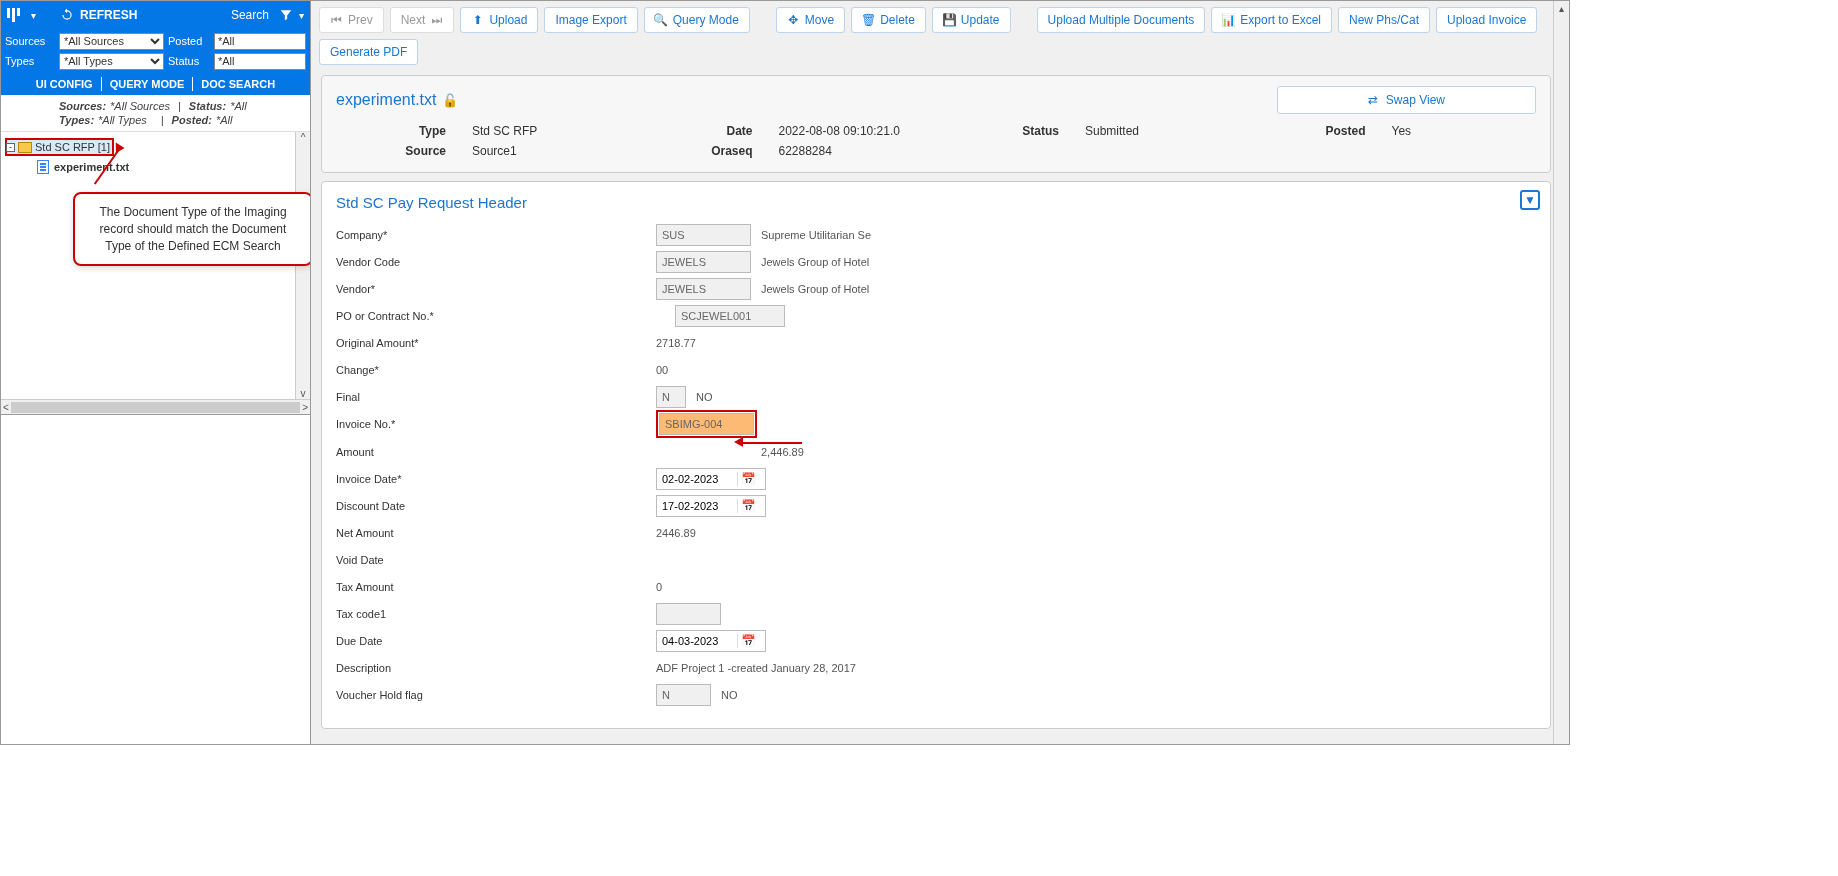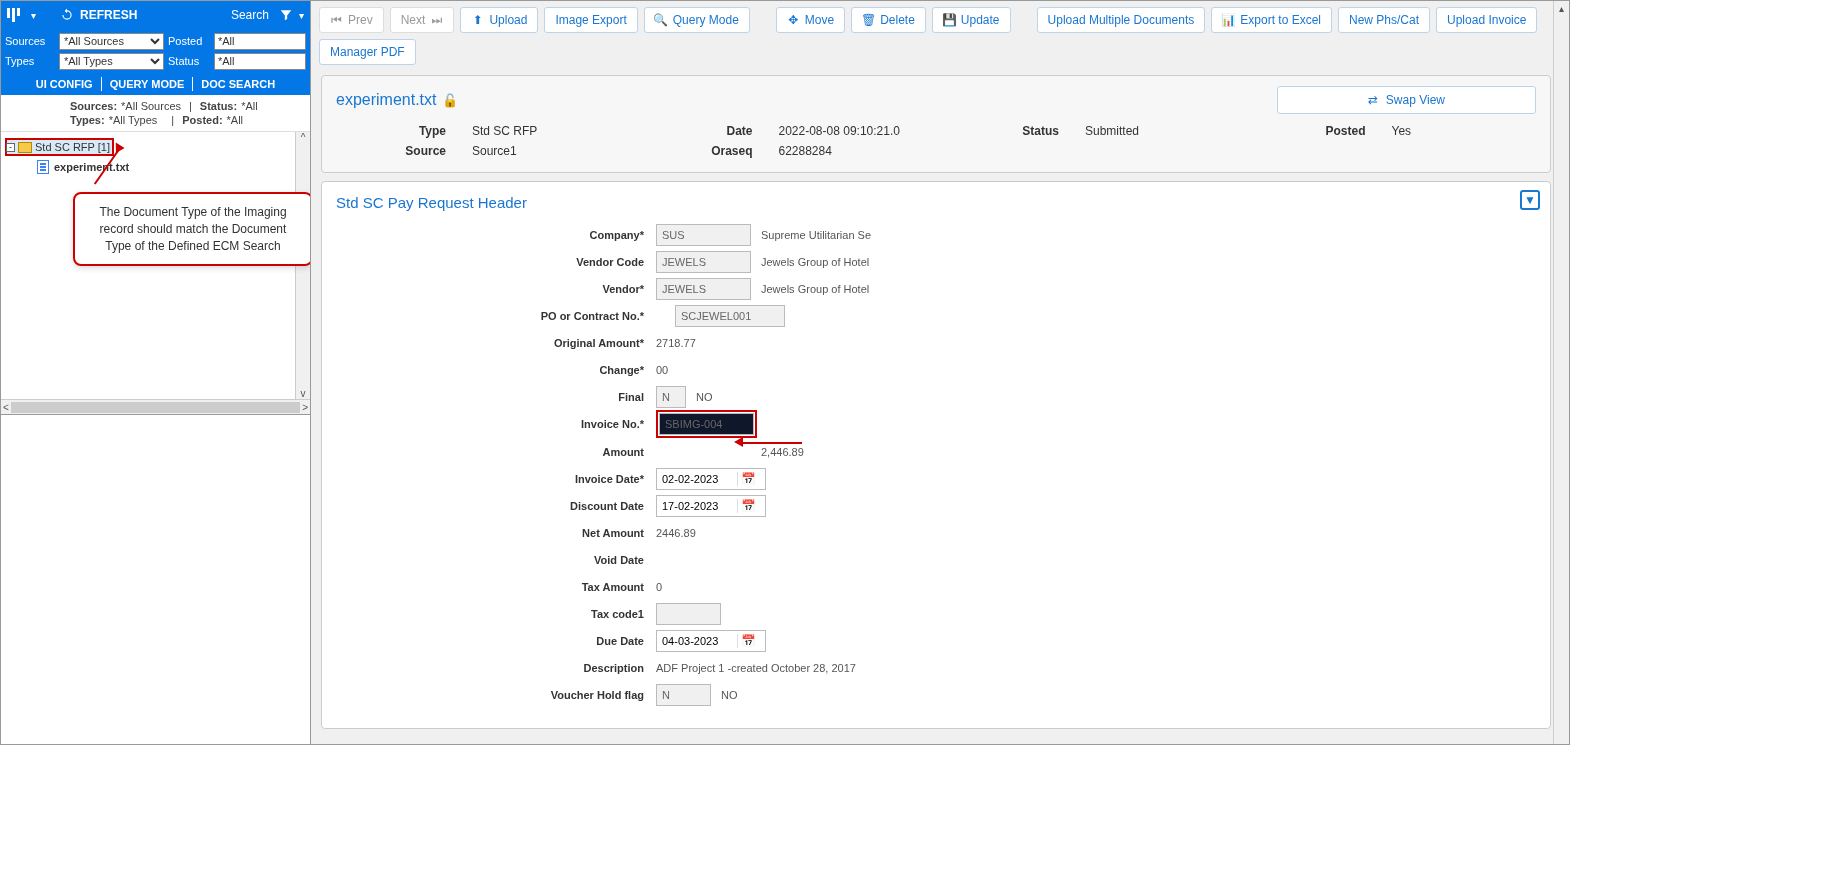--- a/index.html
+++ b/index.html
@@ -23,21 +23,21 @@
 .lp-filters label { font-size: 11px; width: 50px; }
 .lp-filters select, .lp-filters input { font-size: 11px; height: 17px; border: 1px solid #888; background: #fff; color: #333; }
 .lp-filters select { width: 105px; }
 .lp-filters .lbl2 { width: 42px; }
 .lp-filters input { width: 92px; padding: 0 3px; }
 
 .lp-tabs { background: #0277e5; color: #fff; display: flex; height: 22px; align-items: center; justify-content: center; font-weight: bold; font-size: 11px; }
 .lp-tabs span { padding: 0 8px; cursor: pointer; }
 .lp-tabs .sep { border-left: 1px solid #fff; height: 14px; padding: 0; }
 
-.lp-meta { padding: 4px 19px; font-size: 11px; color: #444; }
+.lp-meta { padding: 4px 8px; font-size: 11px; color: #444; font-style: italic; }
 .lp-meta .mrow { display: flex; gap: 8px; padding: 1px 0; }
 .lp-meta b { font-weight: bold; }
 .lp-meta .mcell { display:flex; gap:4px; }
 .lp-meta .mcell:first-child { margin-left: 50px; }
 
 .lp-tree { flex: 1; padding: 6px 4px; position: relative; overflow: hidden; border-top: 1px solid #ddd; }
 .tree-folder { display: flex; align-items: center; gap: 3px; font-size: 11px; border: 2px solid #cc0000; padding: 1px 2px; width: fit-content; background: #d9eaf7; cursor: pointer; }
 .tree-folder .minus { width:9px; height:9px; border:1px solid #666; font-size:9px; line-height:7px; text-align:center; background:#fff; margin-left:-3px;}
 .tree-folder .foldericon { width:14px; height:11px; background:#f7c948; border:1px solid #b58900; }
 .tree-file { display: flex; align-items: center; gap: 5px; font-size: 11px; font-weight: bold; margin-left: 32px; margin-top: 4px; cursor: pointer; }
@@ -76,23 +76,23 @@
 .swap-btn { margin-left: auto; background: #fff; border: 1px solid #bcd4ea; color: #1976d2; padding: 6px 90px; border-radius: 3px; cursor: pointer; display:flex; align-items:center; gap:8px; font-size:12px;}
 .doc-meta { display: grid; grid-template-columns: 110px 1fr 110px 1fr 110px 1fr 110px 1fr; gap: 6px 26px; margin-top: 10px; font-size: 12px; }
 .doc-meta .lbl { text-align: right; font-weight: bold; color: #333; }
 .doc-meta .val { color: #333; }
 
 .form-card { margin: 0 18px 0 10px; background: #fff; border: 1px solid #ccc; border-radius: 4px; padding: 8px 14px 20px; position: relative; }
 .form-title { color: #1976d2; font-size: 15px; padding: 4px 0 10px; }
 .form-toggle { position:absolute; top:8px; right:10px; width:20px; height:20px; border:2px solid #1976d2; border-radius:3px; color:#1976d2; display:flex; align-items:center; justify-content:center; cursor:pointer; font-size:12px;}
 
 .form-row { display: flex; align-items: center; min-height: 27px; gap: 10px; }
-.form-row .flabel { width: 310px; text-align: right; font-size: 11px; color: #333; font-weight: bold; padding-right: 2px; }
+.form-row .flabel { width: 310px; text-align: left; font-size: 11px; color: #333; font-weight: normal; padding-right: 2px; }
 .form-row .finput { width: 95px; height: 22px; border: 1px solid #bbb; background: #f0f0f0; color: #666; font-size: 11px; padding: 0 5px; }
-.form-row .finput.white { background: #0f172a; }
+.form-row .finput.white { background: #fdba74; }
 .form-row .finput.wide { width: 110px; margin-left: 19px; }
 .form-row .ftext { font-size: 11px; color: #555; }
 .form-row .date-wrap { display:flex; align-items:center; border:1px solid #bbb; background:#fff; height:22px; width:110px;}
 .form-row .date-wrap input { border:none; width:80px; font-size:11px; padding:0 5px; outline:none;}
 .form-row .date-wrap .cal { width:22px; text-align:center; color:#666; border-left:1px solid #ddd; cursor:pointer; font-size:12px;}
 .invoice-hl { border: 2px solid #cc0000; padding: 1px; display: inline-flex; }
 
 svg { display:block; }
 </style>
 </head>
@@ -238,21 +238,21 @@
           <span class="ic">📊</span>
           <span>Export to Excel</span>
         </button>
       <button class="tbtn">
           <span>New Phs/Cat</span>
         </button>
       <button class="tbtn">
           <span>Upload Invoice</span>
         </button>
       <button class="tbtn">
-          <span>Manager PDF</span>
+          <span>Generate PDF</span>
         </button>
     </div>
 
     <div class="doc-card">
       <div class="doc-head">
         <div class="doc-title">
           <span>experiment.txt</span>
           <span class="lockicon">🔓</span>
         </div>
         <button class="swap-btn">
@@ -354,21 +354,21 @@
         </div>
       <div class="form-row">
           <span class="flabel">Due Date</span>
           <div class="date-wrap">
             <input value="04-03-2023" style="">
             <span class="cal">📅</span>
           </div>
         </div>
       <div class="form-row">
           <span class="flabel">Description</span>
-          <span class="ftext">ADF Project 1 -created October 28, 2017</span>
+          <span class="ftext">ADF Project 1 -created January 28, 2017</span>
         </div>
       <div class="form-row">
           <span class="flabel">Voucher Hold flag</span>
           <input class="finput" style="width: 55px;" value="N">
           <span class="ftext">NO</span>
         </div>
 
       <div class="callout-arrow" style="left:420px; top:260px; width:60px; height:2px;"></div>
       <div class="arrow-head" style="left:412px; top:255px; border-top:5px solid transparent; border-bottom:5px solid transparent; border-right:9px solid #cc0000;"></div>
     </div>

